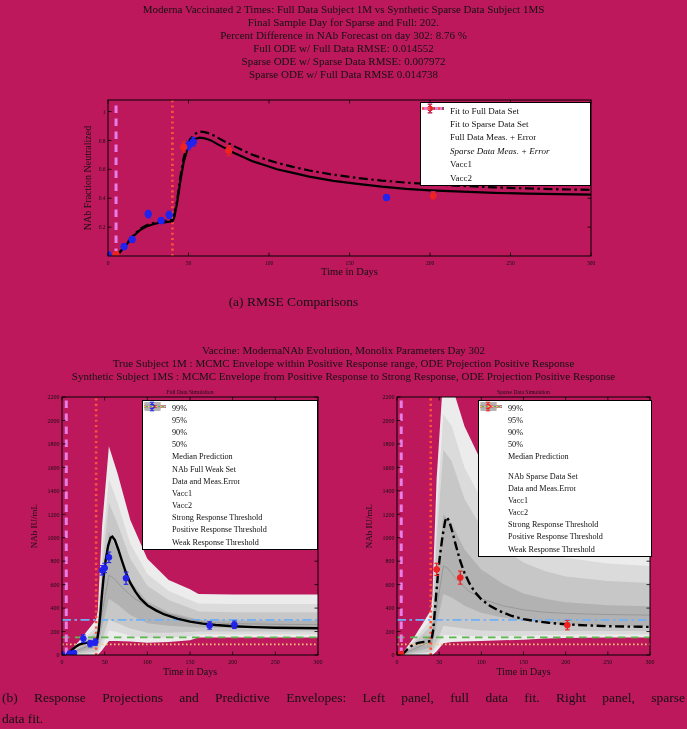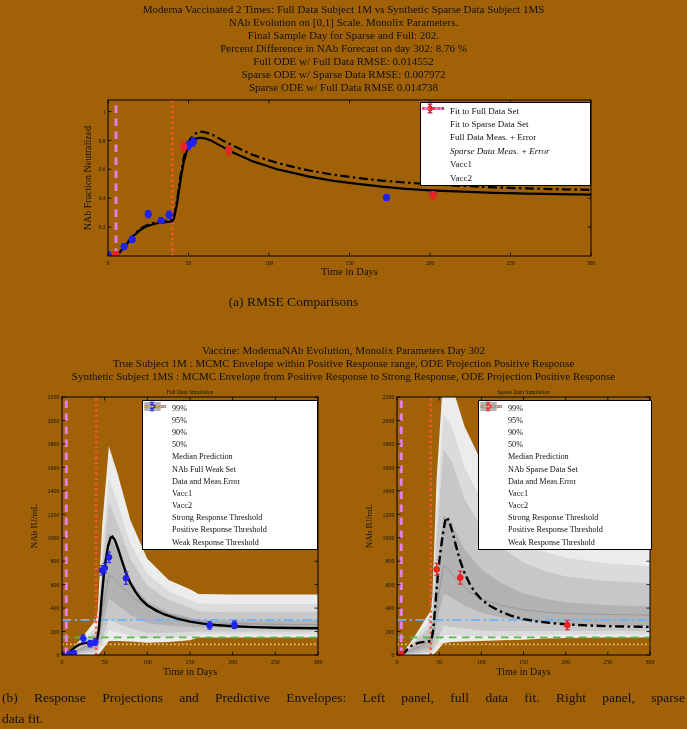--- a/index.html
+++ b/index.html
@@ -1,37 +1,36 @@
 <!DOCTYPE html>
 <html><head>
 <meta charset="utf-8">
 <style>
   html,body{margin:0;padding:0;background:#ffffff;}
   body{width:687px;height:729px;font-family:"Liberation Serif","DejaVu Serif",serif;color:#111;}
-  .page{position:relative;width:687px;height:729px;overflow:hidden;background:#a16207;}
+  .page{position:relative;width:687px;height:729px;overflow:hidden;background:#be185d;}
   .tblock{position:absolute;left:0;width:687px;text-align:center;font-size:11px;line-height:13px;}
   .chart{position:absolute;}
   .chart svg{position:absolute;left:0;top:0;}
   svg text{font-family:"Liberation Serif","DejaVu Serif",serif;fill:#111;}
   .legend{position:absolute;background:#fff;border:1px solid #000000;padding:1px 2px;box-sizing:border-box;z-index:5;}
   .leg-row{display:flex;align-items:center;white-space:nowrap;}
   .sw{flex:0 0 27px;display:flex;align-items:center;}
   .ll{overflow:hidden;}
   .cap-center{position:absolute;left:0;width:587px;text-align:center;font-size:13.5px;}
   .cap-b{position:absolute;left:2px;width:683px;font-size:13.5px;line-height:21px;}
   .cap-b .j{text-align:justify;text-align-last:justify;}
 </style>
 </head>
 <body>
 
 <div class="page">
 
   <div class="tblock" style="top:3px">
     <div>Moderna Vaccinated 2 Times: Full Data Subject 1M vs Synthetic Sparse Data Subject 1MS</div>
-    <div>NAb Evolution on [0,1] Scale. Monolix Parameters.</div>
     <div>Final Sample Day for Sparse and Full: 202.</div>
     <div>Percent Difference in NAb Forecast on day 302: 8.76 %</div>
     <div>Full ODE w/ Full Data RMSE: 0.014552</div>
     <div>Sparse ODE w/ Sparse Data RMSE: 0.007972</div>
     <div>Sparse ODE w/ Full Data RMSE 0.014738</div>
   </div>
 
   <div class="chart" style="left:0;top:94px;width:687px;height:198px">
       <svg width="687" height="198">
         <defs>
@@ -598,21 +597,21 @@
           <span class="ll">50%</span>
         </div>
         <div class="leg-row" style="height: 12.2px;">
           <span class="sw">
             <svg width="26" height="11">
               <line x1="1" y1="5.5" x2="23" y2="5.5" stroke="#999999" stroke-width="1"></line>
             </svg>
           </span>
           <span class="ll">Median Prediction</span>
         </div>
-        <div class="leg-row" style="height: 12.2px;">
+        <div class="leg-row" style="height: 12.2px; margin-top: 7px;">
           <span class="sw">
             <svg width="26" height="11">
               <line x1="1" y1="5.5" x2="23" y2="5.5" stroke="#000000" stroke-width="2.4" stroke-dasharray="9 3.5 2.5 3.5"></line>
             </svg>
           </span>
           <span class="ll">NAb Sparse Data Set</span>
         </div>
         <div class="leg-row" style="height: 12.2px;">
           <span class="sw">
             <svg width="26" height="11">

